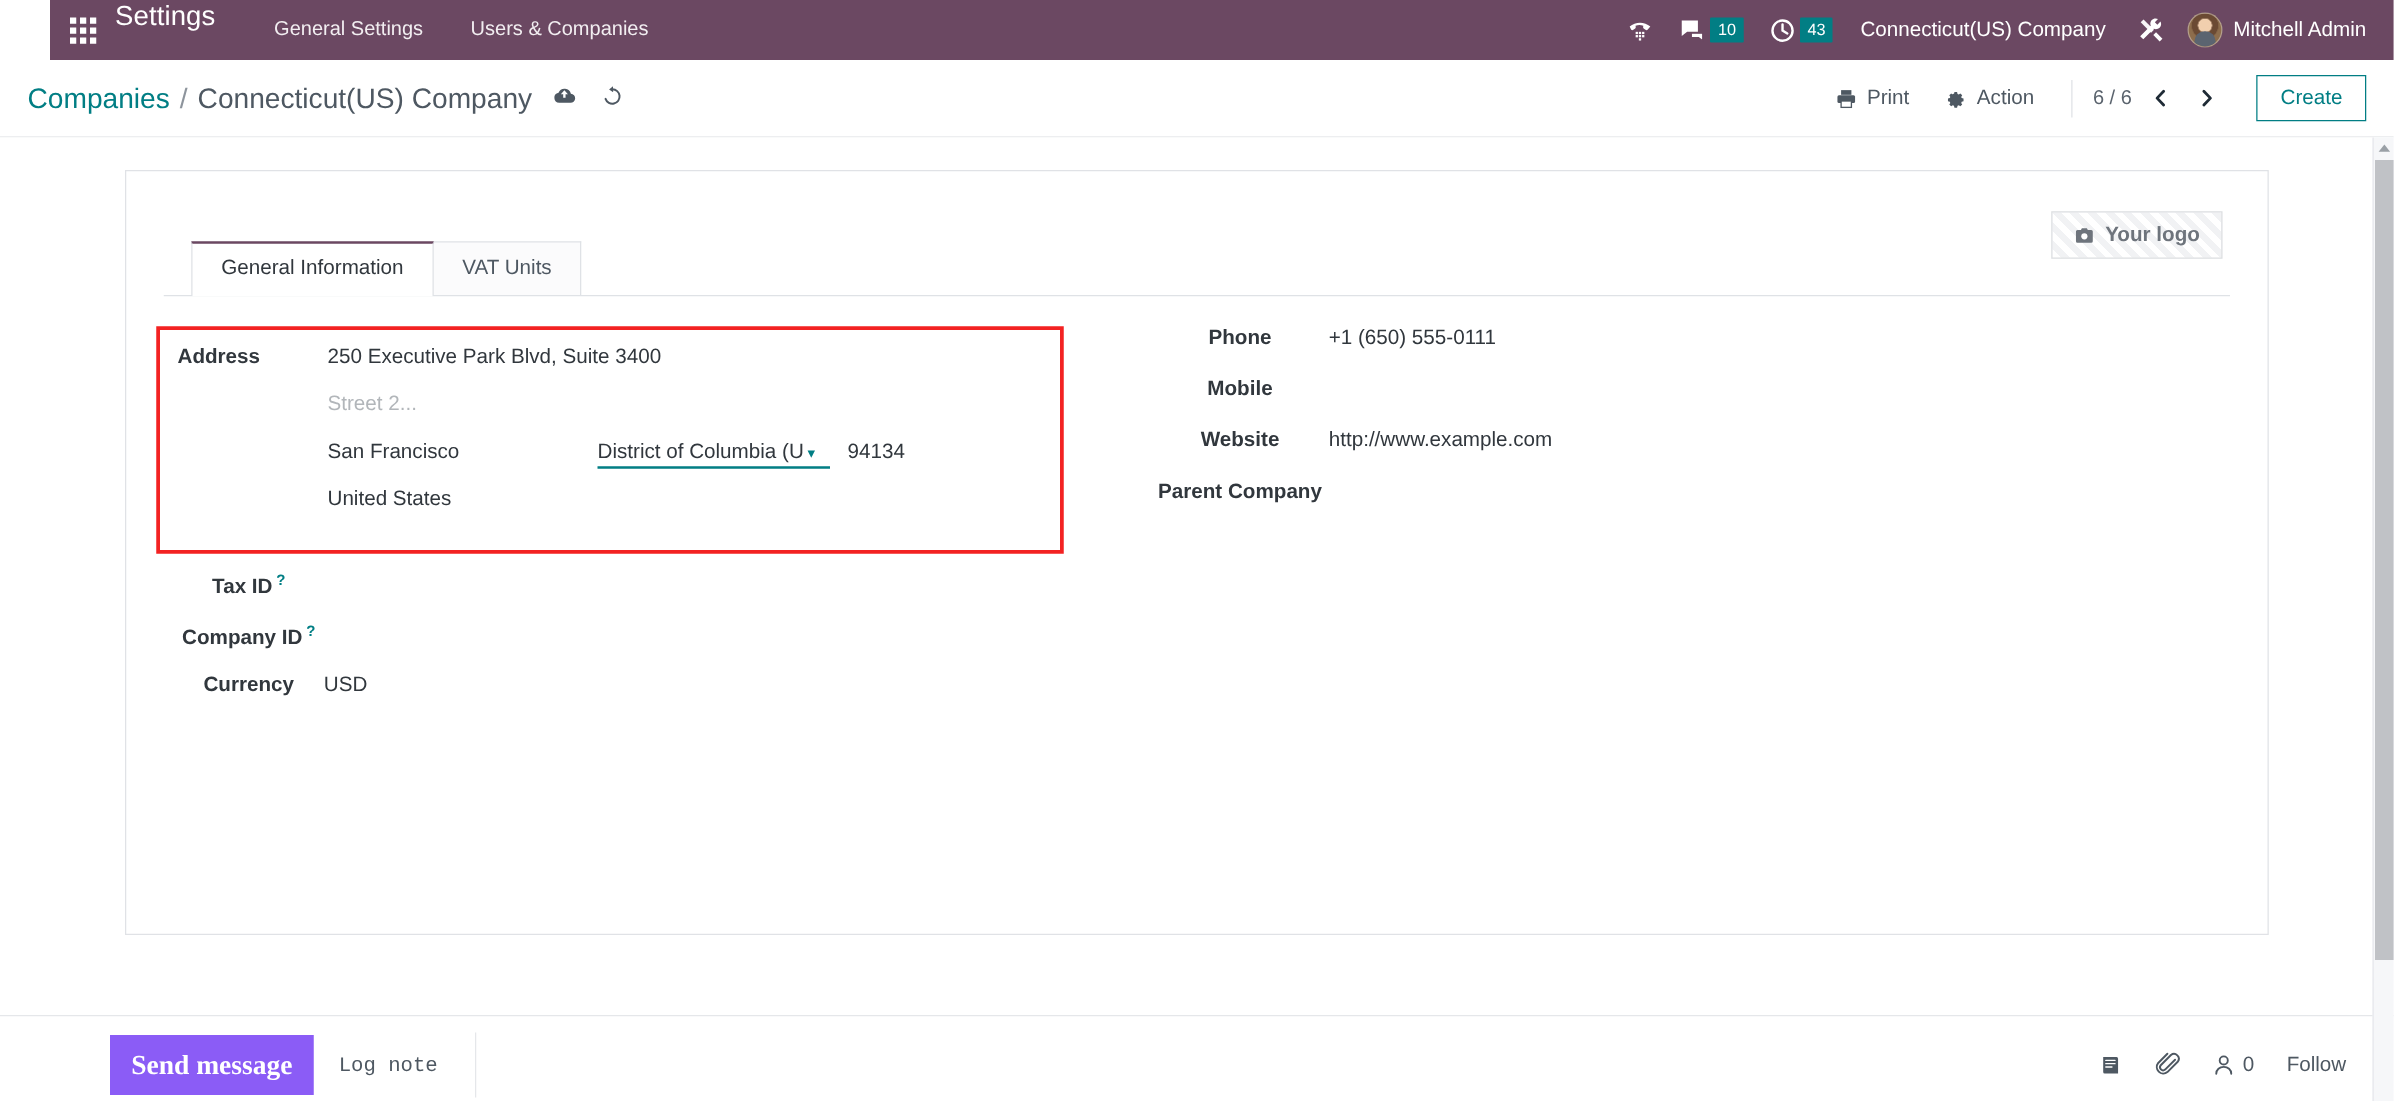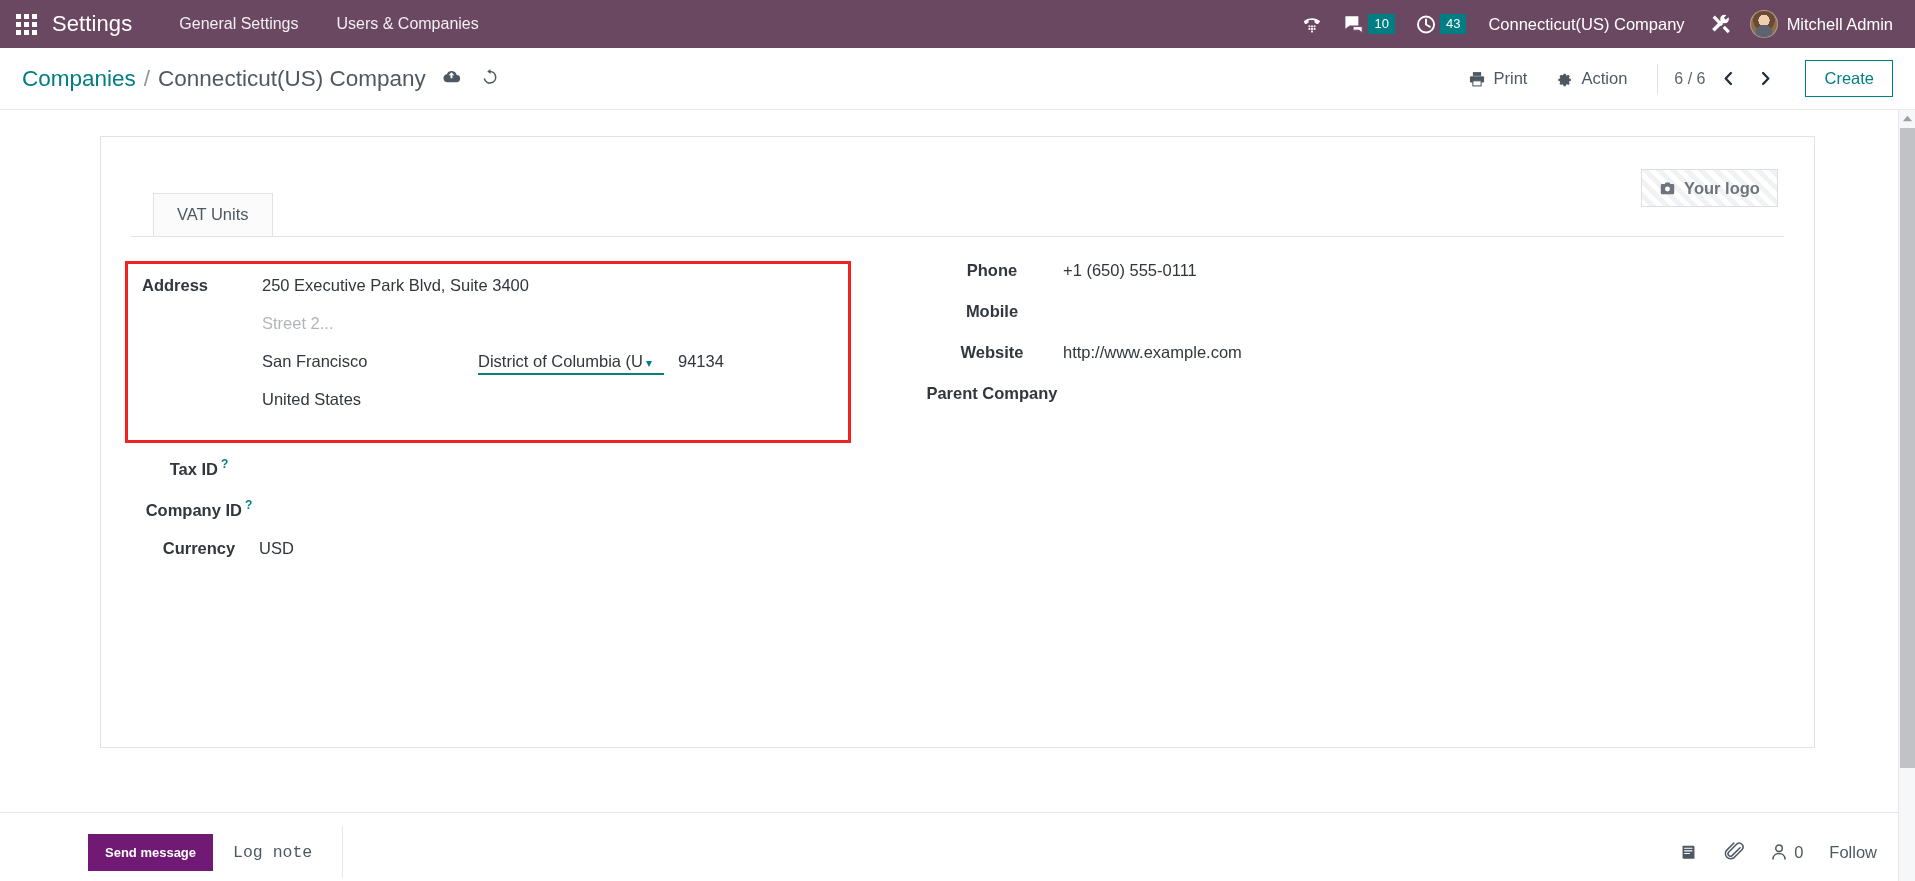--- a/index.html
+++ b/index.html
@@ -8,23 +8,24 @@
     font-family: "Liberation Sans", sans-serif;
     background: #ffffff;
     overflow: hidden;
   }
 
   
   .navbar {
     height: 48px;
     background: #6B4862;
     display: flex;
-    align-items: center;
+    align-items: flex-start;
     color: #ffffff;
     position: relative;
+    margin-left: 40px;
   }
   .nav-apps {
     width: 52px; height: 48px;
     display: flex; align-items: center; justify-content: center;
     cursor: pointer;
   }
   .grid-icon { display: grid; grid-template-columns: repeat(3, 5px); grid-gap: 3px; }
   .grid-icon i { width: 5px; height: 5px; background: #ffffff; display: block; }
   .nav-brand {
     font-size: 22px; font-weight: 400; color: #fff;
@@ -168,22 +169,22 @@
   .right-col .flabel { width: 142px; }
 
   
   .chatter {
     position: absolute; left: 0; right: 0; bottom: 0;
     border-top: 1px solid #e5e7ea; background: #fff;
     height: 79px; display: flex; align-items: center;
     padding: 0 36px 0 88px;
   }
   .send-msg-btn {
-    background: #701a75; color: #fff; border: none; font-family: Liberation Sans, sans-serif;
-    font-size: 13px; font-weight: 700; padding: 11px 17px; cursor: pointer;
+    background: #8b5cf6; color: #fff; border: none; font-family: Liberation Serif, serif;
+    font-size: 22px; font-weight: 700; padding: 11px 17px; cursor: pointer;
   }
   .log-note-btn {
     background: transparent; border: none; font-family: Liberation Mono, monospace;
     font-size: 16.5px; color: #4e5862; padding: 11px 20px; cursor: pointer;
   }
   .chatter-sep { width: 1px; height: 52px; background: #e5e7ea; margin-left: 10px; }
   .chatter-right { margin-left: auto; display: flex; align-items: center; gap: 24px; }
   .ch-icon { cursor: pointer; color: #4e5862; display: flex; align-items: center; gap: 5px; }
   .ch-count { font-size: 16.5px; color: #4e5862; }
   .follow-btn {
@@ -332,20 +333,21 @@
       <div class="logo-box">
         <svg width="17" height="17" viewBox="0 0 24 24">
           <path d="M9.2 3.6l-1.1 2H4.2A1.7 1.7 0 0 0 2.5 7.3v11a1.7 1.7 0 0 0 1.7 1.7h15.6a1.7 1.7 0 0 0 1.7-1.7v-11a1.7 1.7 0 0 0-1.7-1.7h-3.9l-1.1-2z" fill="#6e747c"></path>
           <circle cx="12" cy="12.8" r="3.5" fill="#ffffff"></circle>
         </svg>
         <span class="logo-label">Your logo</span>
       </div>
 
 
       <div class="tabs">
+        <div class="tab active">General Information</div>
         <div class="tab">VAT Units</div>
       </div>
 
       <div class="tab-body">
         <div class="form-cols">
 
           <div class="col">
 
             <div class="addr-box hl">
               <div class="addr-line">

